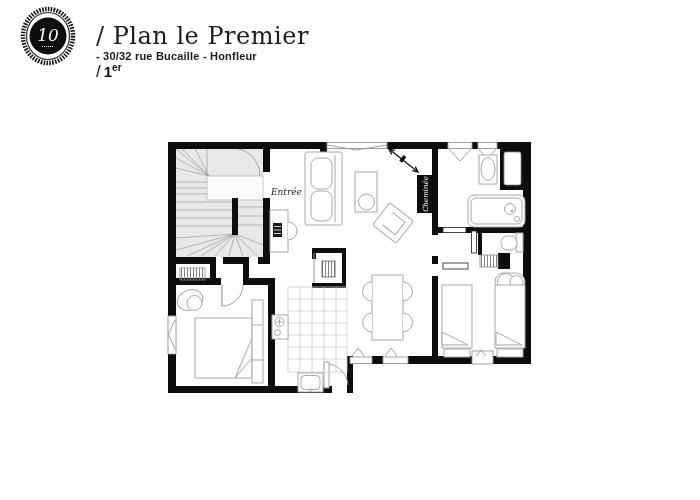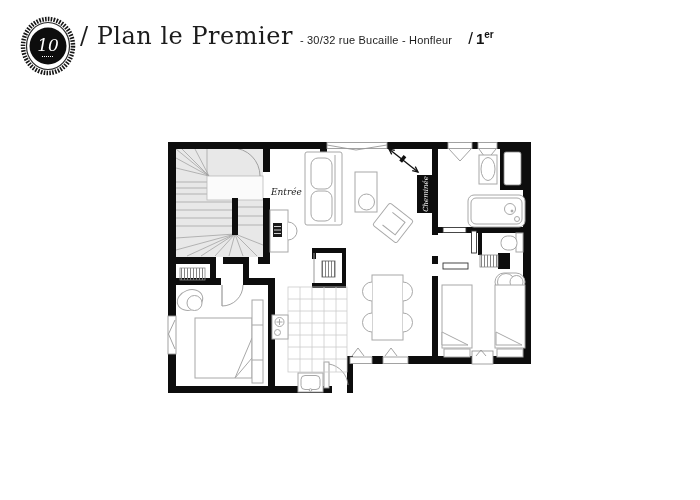--- a/index.html
+++ b/index.html
@@ -1,30 +1,30 @@
 <!DOCTYPE html>
 <html><head>
 <meta charset="utf-8">
 <style>
   html,body{margin:0;padding:0;}
   body{
     width:700px;height:500px;position:relative;background:#ffffff;
     font-family:"Liberation Sans", sans-serif;overflow:hidden;
   }
-  .logo-wrap{position:absolute;left:20px;top:16px;width:58px;height:62px;}
+  .logo-wrap{position:absolute;left:20px;top:6px;width:58px;height:62px;}
   .title-row{
     position:absolute;left:80px;top:22px;display:flex;align-items:baseline;
-    white-space:nowrap;color:#1b1b1b;
+    white-space:nowrap;color:#1b1b1b;flex-direction:column;
   }
   .main-title{
     font-family:"DejaVu Serif", serif;font-size:24px;letter-spacing:0.5px;
     color:#1c1c1c;
   }
   .sub-title{
-    font-family:"Liberation Sans", sans-serif;font-weight:normal;font-size:11px;
+    font-family:"Liberation Sans", sans-serif;font-weight:bold;font-size:11px;
     margin-left:7px;color:#1c1c1c;letter-spacing:0.2px;
   }
   .floor-ind{margin-left:16px;color:#111;}
   .floor-slash{font-size:17px;font-weight:400;}
   .floor-num{font-size:15px;font-weight:bold;margin-left:3px;}
   .floor-sup{font-size:10px;font-weight:bold;vertical-align:super;}
   .plan-wrap{position:absolute;left:165px;top:110px;width:370px;height:290px;}
   svg text{user-select:none;}
 </style>
 </head>

